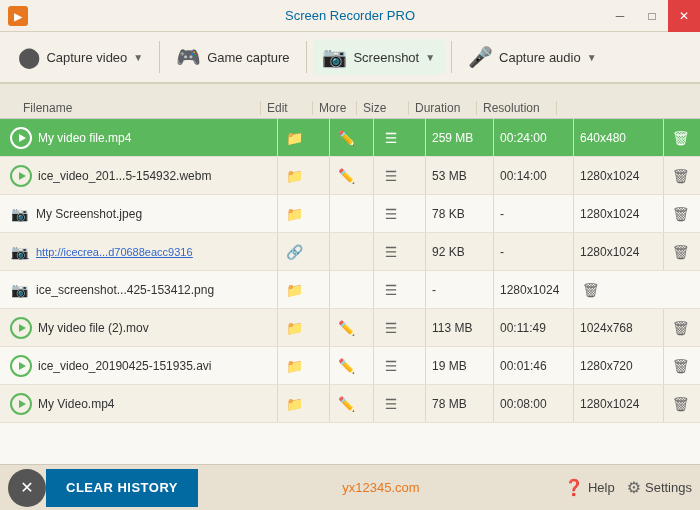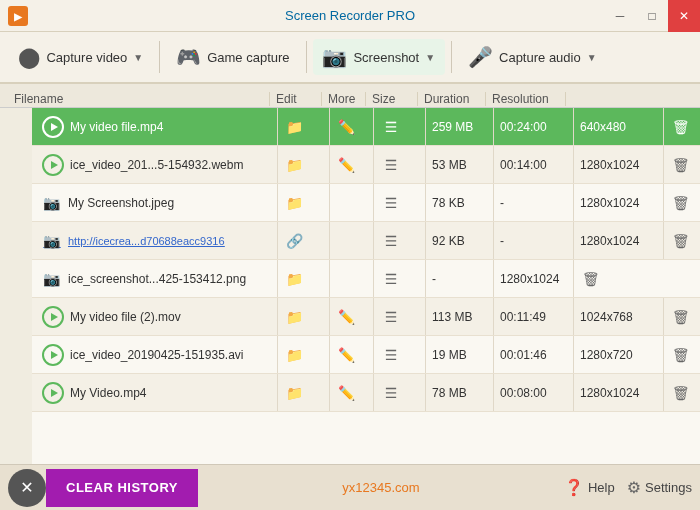--- a/index.html
+++ b/index.html
@@ -104,29 +104,28 @@
     
     .toolbar-btn.active-tab {
       background: #e8f4e8;
     }
 
     
     .table-container {
       background: #faf8f2;
       flex: 1;
       overflow-y: auto;
-      margin-left: 32px;
     }
     .table-header {
       display: grid;
       grid-template-columns: 1fr 52px 44px 52px 68px 80px 90px 36px;
       background: #ede8dc;
       border-bottom: 1px solid #ccc;
-      padding: 8px;
-      height: 24px;
+      padding: 17px;
+      height: 32px;
     }
     .th {
       display: flex;
       align-items: center;
       padding: 0 6px;
       font-size: 12px;
       color: #555;
       font-weight: normal;
       border-right: 1px solid #d8d0bc;
     }
@@ -228,21 +227,21 @@
       background: #555;
       border: none;
       display: flex;
       align-items: center;
       justify-content: center;
       cursor: pointer;
       color: white;
       font-size: 16px;
     }
     .clear-history-btn {
-      background: #a21caf;
+      background: #0369a1;
       color: white;
       border: none;
       height: 38px;
       padding: 0 20px;
       font-size: 13px;
       font-weight: bold;
       cursor: pointer;
       letter-spacing: 0.5px;
     }
     .watermark {

